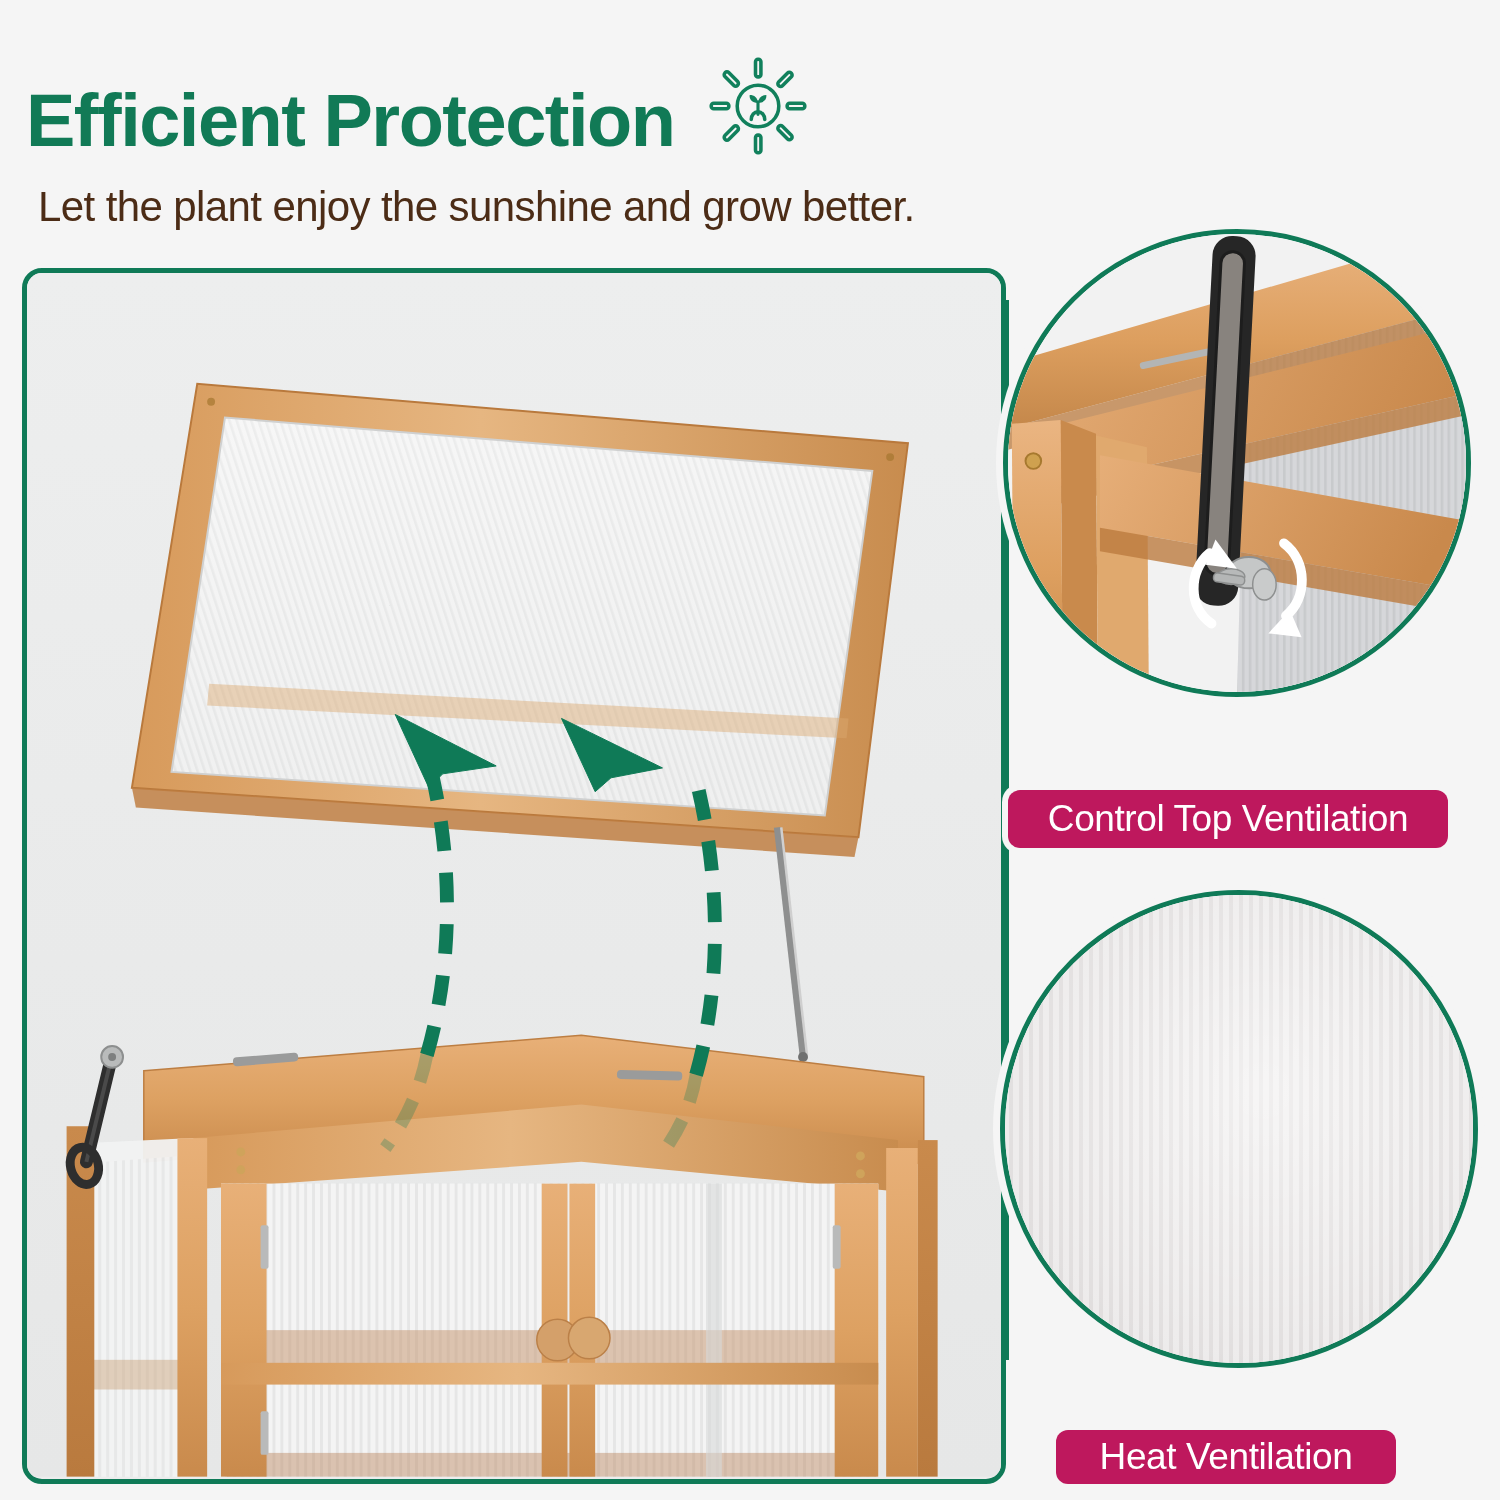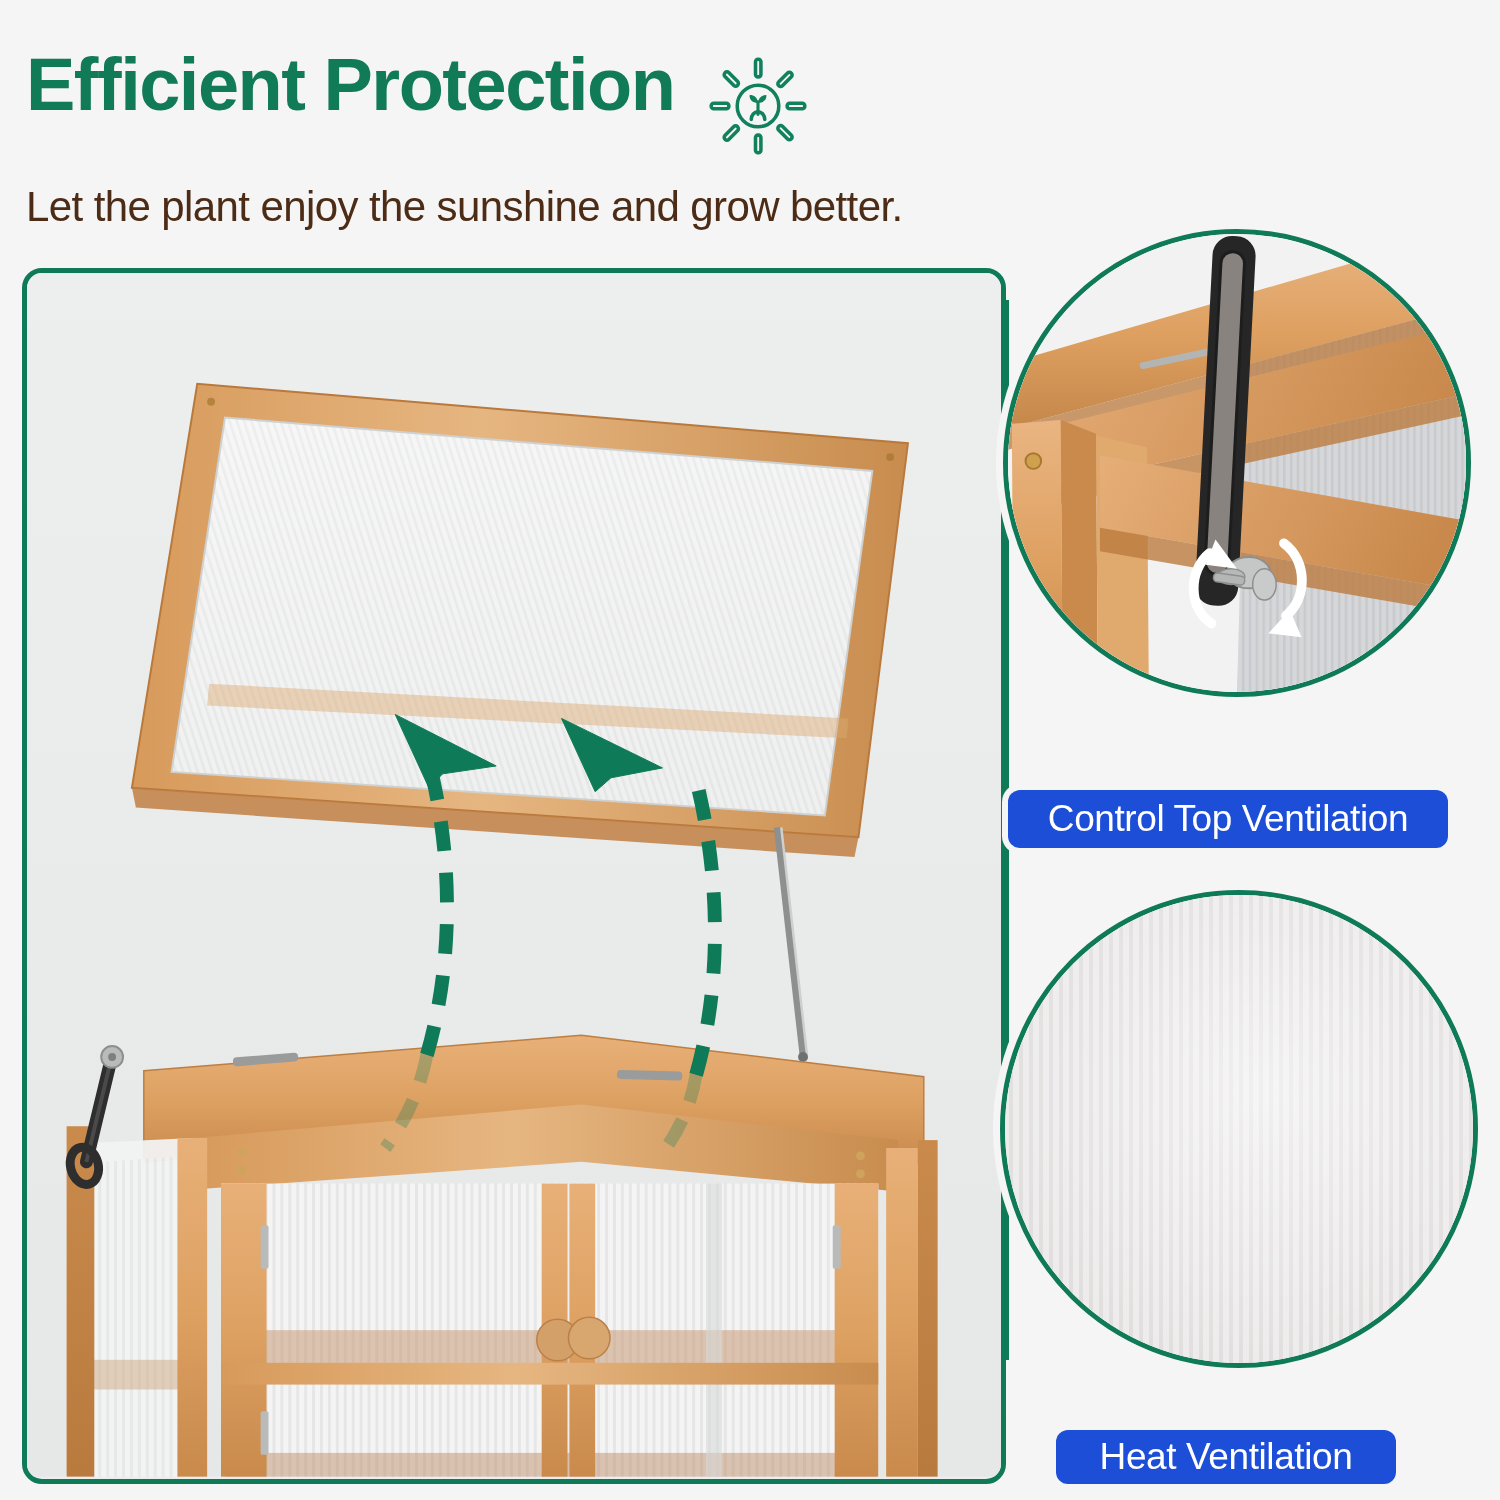--- a/index.html
+++ b/index.html
@@ -11,40 +11,41 @@
     font-family: "Liberation Sans", sans-serif;
     overflow: hidden;
     position: relative;
   }
 
   .page { position: absolute; inset: 0; }
 
   
   .header { position: absolute; left: 26px; top: 48px; width: 1000px; }
 
-  .title-row { display: flex; align-items: flex-start; gap: 32px; }
+  .title-row { display: flex; align-items: flex-end; gap: 32px; }
 
   .headline {
     font-size: 74px;
     font-weight: bold;
     color: #117a56;
     letter-spacing: -1.5px;
     line-height: 1;
     white-space: nowrap;
   }
 
   .sun-icon { width: 104px; height: 104px; flex: 0 0 104px; margin-top: 6px; }
 
   .subhead {
     margin-top: 26px;
     font-size: 42px;
     color: #4c2c16;
     letter-spacing: -0.6px;
     line-height: 1.1;
     white-space: nowrap;
+    margin-left: 12px;
   }
 
   
   .main-panel {
     position: absolute;
     left: 22px; top: 268px;
     width: 984px; height: 1216px;
     border: 5px solid #0f7a57;
     border-radius: 20px;
     background: #eceded;
@@ -67,21 +68,21 @@
     background: #ffffff;
     overflow: hidden;
     box-shadow: 0 0 0 7px #f5f5f5;
   }
   .inset-top    { left: 1003px; top: 229px;  width: 468px; height: 468px; }
   .inset-bottom { left: 1000px; top: 890px;  width: 478px; height: 478px; }
   .inset-photo  { position: absolute; inset: -6px; }
 
   .badge {
     position: absolute;
-    background: #1d4ed8;
+    background: #be185d;
     color: #ffffff;
     border-radius: 12px;
     font-size: 37px;
     letter-spacing: -0.4px;
     display: flex;
     align-items: center;
     justify-content: center;
     white-space: nowrap;
     box-shadow: 0 0 0 6px #f5f5f5;
   }

